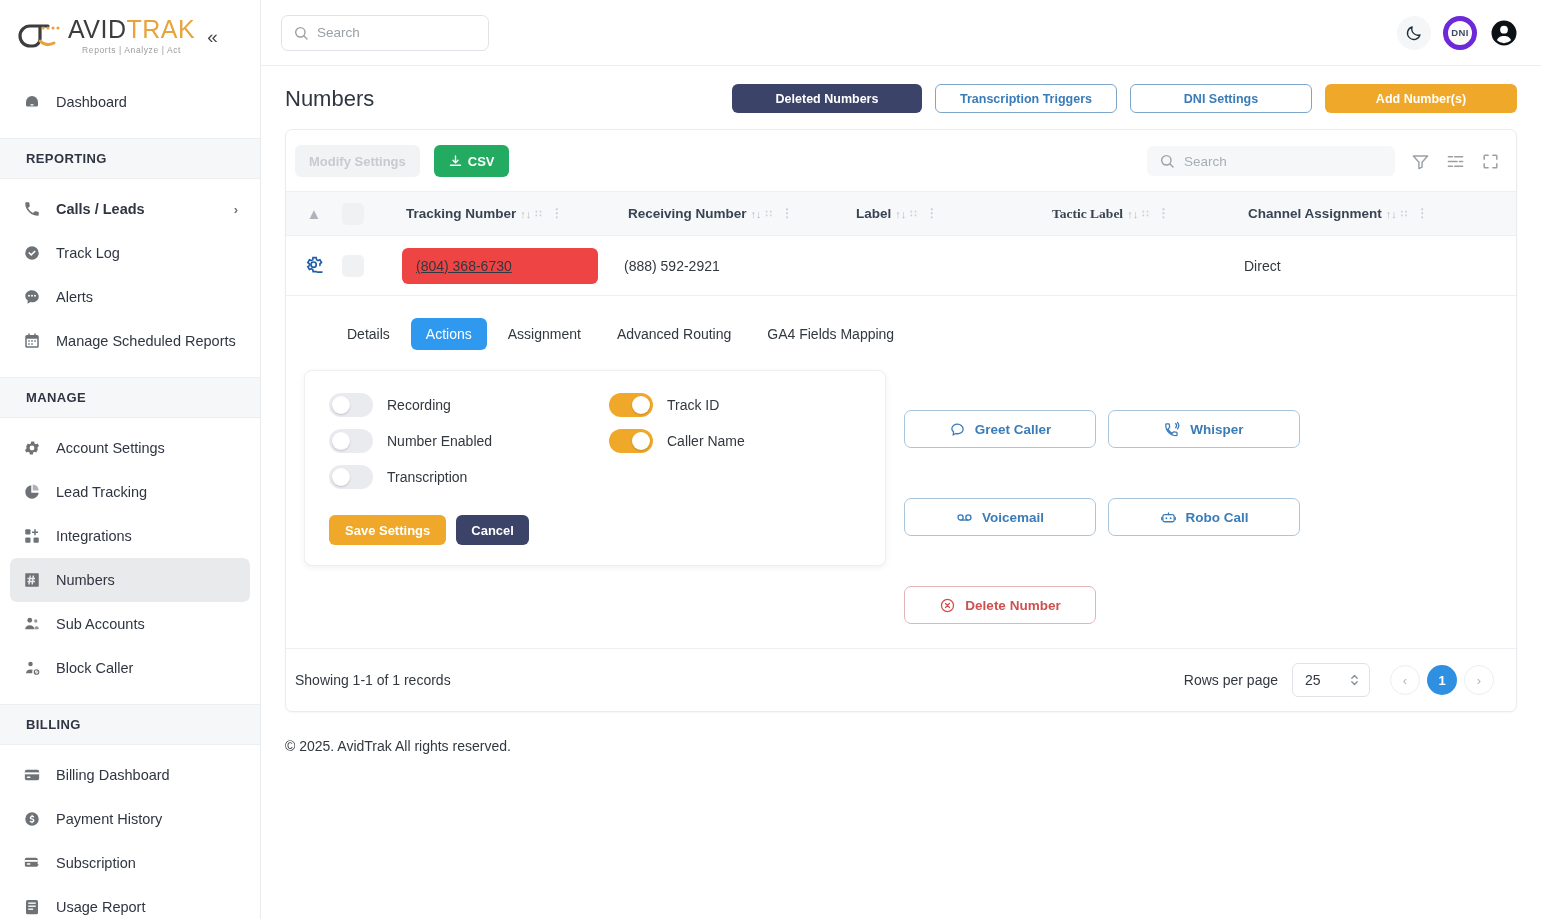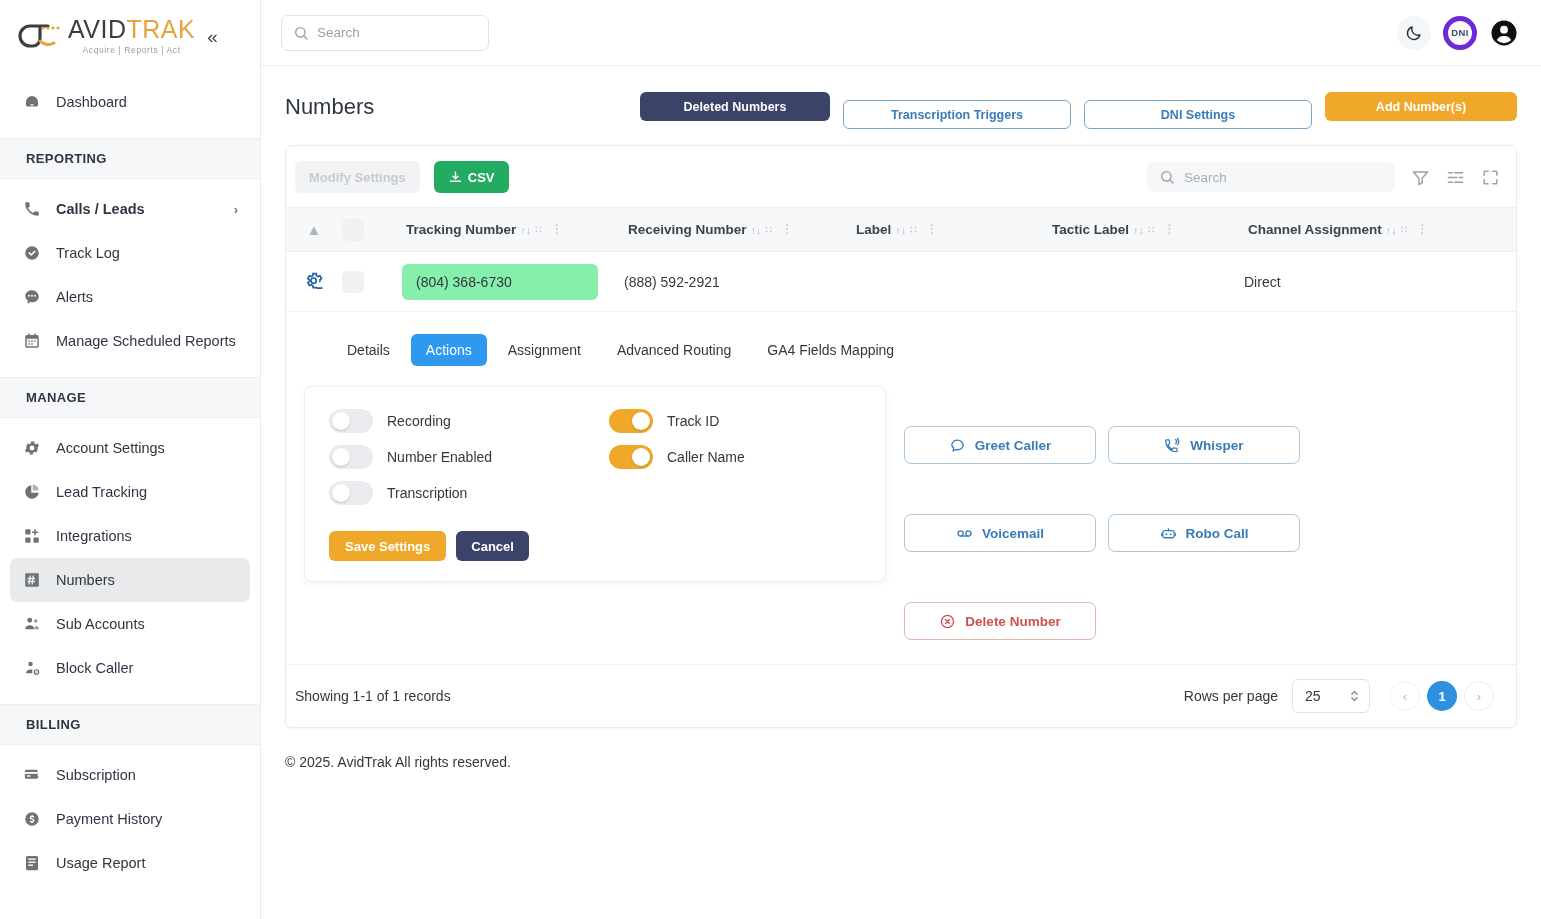--- a/index.html
+++ b/index.html
@@ -94,21 +94,21 @@
   }
   .page-title { font-size: 22px; color: #2f3542; font-weight: 400; }
   .head-actions { margin-left: auto; display: flex; align-items: center; gap: 13px; }
   .btn {
     height: 29px; border-radius: 6px; font-size: 12.5px; font-weight: 700;
     display: flex; align-items: center; justify-content: center; cursor: pointer;
     padding: 0 16px; white-space: nowrap; border: 1px solid transparent;
     font-family: "Liberation Sans", sans-serif;
   }
   .btn-dark { background: #3b4368; color: #fff; width: 190px; }
-  .btn-outline { background: #fff; border: 1px solid #7ea6c9; color: #3a7cb8; width: 228px; margin-top: 16px; }
+  .btn-outline { background: #fff; border: 1px solid #7ea6c9; color: #3a7cb8; width: 182px; }
   .btn-amber { background: #efa829; color: #fff; width: 192px; }
 
   
   .card {
     margin: 0 24px; border: 1px solid #e9ecef; border-radius: 7px;
     background: #fff; box-shadow: 0 1px 2px rgba(16,24,40,.04);
     display: flex; flex-direction: column;
   }
   .card-toolbar { display: flex; align-items: center; padding: 15px 16px 14px 9px; gap: 14px; }
   .btn-modify {
@@ -143,34 +143,34 @@
   }
   .th { display: flex; align-items: center; gap: 4px; padding-left: 4px; }
   .th-sort { color: #b6bcc4; font-size: 11px; font-weight: 400; }
   .th-grip { color: #c9ced5; font-size: 10px; letter-spacing: -1px; }
   .th-dots { color: #c9ced5; font-size: 12px; margin-left: 6px; line-height: .7; }
   .col-gear  { width: 56px; display: flex; align-items: center; justify-content: center; flex: 0 0 56px; }
   .col-check { width: 60px; display: flex; align-items: center; justify-content: flex-start; flex: 0 0 60px; }
   .col-track { width: 222px; flex: 0 0 222px; }
   .col-recv  { width: 228px; flex: 0 0 228px; }
   .col-label { width: 196px; flex: 0 0 196px; }
-  .col-tactic{ width: 196px; flex: 0 0 196px; }
+  .col-tactic{ width: 196px; flex: 0 0 196px; font-family: Liberation Serif, serif; }
   .col-chan  { flex: 1 1 auto; min-width: 0; }
   .chev-up { color: #aeb4bc; font-size: 15px; line-height: 1; }
   .checkbox-sq { width: 22px; height: 22px; border-radius: 5px; background: #f0f1f3; cursor: pointer; }
 
   .trow {
     display: flex; align-items: center; height: 60px;
     border-bottom: 1px solid #eef0f3; font-size: 14px; color: #32383f;
   }
   .gear-icon-blue { color: #1f5fa8; cursor: pointer; display: flex; }
   .gear-icon-blue svg { width: 21px; height: 21px; display: block; }
   .track-pill {
-    background: #86efac; border-radius: 6px; height: 36px; width: 196px;
-    display: flex; align-items: center; padding: 0 14px; font-size: 14px; color: #32383f;
+    background: #ef4444; border-radius: 6px; height: 36px; width: 196px;
+    display: flex; align-items: center; padding: 0 14px; font-size: 14px; color: #32383f; text-decoration: underline;
   }
 
   
   .expand { padding: 22px 0 24px 0; border-bottom: 1px solid #eef0f3; }
   .tabs { display: flex; align-items: center; gap: 6px; padding-left: 46px; margin-bottom: 20px; }
   .tab {
     font-size: 14px; color: #32383f; padding: 8px 15px; border-radius: 6px; cursor: pointer;
   }
   .tab.active { background: #2f99ef; color: #fff; font-weight: 400; }
   .panel-row { display: flex; align-items: flex-start; padding-left: 18px; gap: 18px; }
@@ -251,21 +251,21 @@
         <circle cx="27" cy="9" r="1.6" fill="#e8a33d"></circle>
         <circle cx="32" cy="9" r="1.6" fill="#e8a33d"></circle>
         <circle cx="37" cy="9" r="1.6" fill="#e8a33d"></circle>
         <circle cx="42" cy="9" r="1.6" fill="#e8a33d"></circle>
       </svg>
       <div class="logo-block">
         <div class="logo-main">
           <span class="logo-word logo-avid">AVID</span>
           <span class="logo-word logo-trak">TRAK</span>
         </div>
-        <div class="logo-tag">Acquire   |   Reports   |   Act</div>
+        <div class="logo-tag">Reports   |   Analyze   |   Act</div>
       </div>
       <div class="collapse-btn">«</div>
     </div>
 
     <nav class="nav">
 
       <div class="nav-group">
         <div class="nav-item">
           <span class="nav-icon">
             <svg viewBox="0 0 24 24" fill="currentColor">
@@ -372,35 +372,45 @@
           </span>
           <span>Block Caller</span>
         </div>
       </div>
 
       <div class="section-head">BILLING</div>
       <div class="nav-group">
         <div class="nav-item">
           <span class="nav-icon">
             <svg viewBox="0 0 24 24" fill="currentColor">
+                <rect x="2.5" y="5" width="19" height="14" rx="2.2"></rect>
+                <rect x="2.5" y="8.5" width="19" height="2.6" fill="#fff"></rect>
+                <rect x="5" y="14" width="5" height="2" rx="1" fill="#fff"></rect>
+              </svg>
+          </span>
+          <span>Billing Dashboard</span>
+        </div>
+        <div class="nav-item">
+          <span class="nav-icon">
+            <svg viewBox="0 0 24 24" fill="currentColor">
+                <path d="M12 3a9 9 0 1 0 9 9 9 9 0 0 0-9-9zm.8 13.6v1.2h-1.5v-1.2a3.5 3.5 0 0 1-2.6-1.4l1.1-1.2a2.5 2.5 0 0 0 2 1c.9 0 1.4-.4 1.4-1s-.4-.9-1.6-1.2c-1.6-.4-2.6-1-2.6-2.5a2.5 2.5 0 0 1 2.3-2.4V6.4h1.5v1.4a3.2 3.2 0 0 1 2.2 1.2l-1.1 1.2a2.2 2.2 0 0 0-1.7-.8c-.8 0-1.2.4-1.2.9s.5.8 1.7 1.1c1.6.4 2.5 1.1 2.5 2.6a2.6 2.6 0 0 1-2.4 2.6z"></path>
+              </svg>
+          </span>
+          <span>Payment History</span>
+        </div>
+        <div class="nav-item">
+          <span class="nav-icon">
+            <svg viewBox="0 0 24 24" fill="currentColor">
                 <rect x="2.5" y="5" width="17" height="12" rx="2"></rect>
                 <rect x="2.5" y="8" width="17" height="2.4" fill="#fff"></rect>
                 <rect x="5" y="12.4" width="5" height="1.8" rx=".9" fill="#fff"></rect>
                 <path d="M17.5 15.6l1.1 1.1 2.4-2.4-1.1-1.1z"></path>
               </svg>
           </span>
           <span>Subscription</span>
-        </div>
-        <div class="nav-item">
-          <span class="nav-icon">
-            <svg viewBox="0 0 24 24" fill="currentColor">
-                <path d="M12 3a9 9 0 1 0 9 9 9 9 0 0 0-9-9zm.8 13.6v1.2h-1.5v-1.2a3.5 3.5 0 0 1-2.6-1.4l1.1-1.2a2.5 2.5 0 0 0 2 1c.9 0 1.4-.4 1.4-1s-.4-.9-1.6-1.2c-1.6-.4-2.6-1-2.6-2.5a2.5 2.5 0 0 1 2.3-2.4V6.4h1.5v1.4a3.2 3.2 0 0 1 2.2 1.2l-1.1 1.2a2.2 2.2 0 0 0-1.7-.8c-.8 0-1.2.4-1.2.9s.5.8 1.7 1.1c1.6.4 2.5 1.1 2.5 2.6a2.6 2.6 0 0 1-2.4 2.6z"></path>
-              </svg>
-          </span>
-          <span>Payment History</span>
         </div>
         <div class="nav-item">
           <span class="nav-icon">
             <svg viewBox="0 0 24 24" fill="currentColor">
                 <rect x="4" y="2.5" width="16" height="19" rx="2"></rect>
                 <rect x="7" y="6" width="10" height="1.8" fill="#fff"></rect>
                 <rect x="7" y="10" width="10" height="1.8" fill="#fff"></rect>
                 <rect x="7" y="14" width="6.5" height="1.8" fill="#fff"></rect>
               </svg>
           </span>

